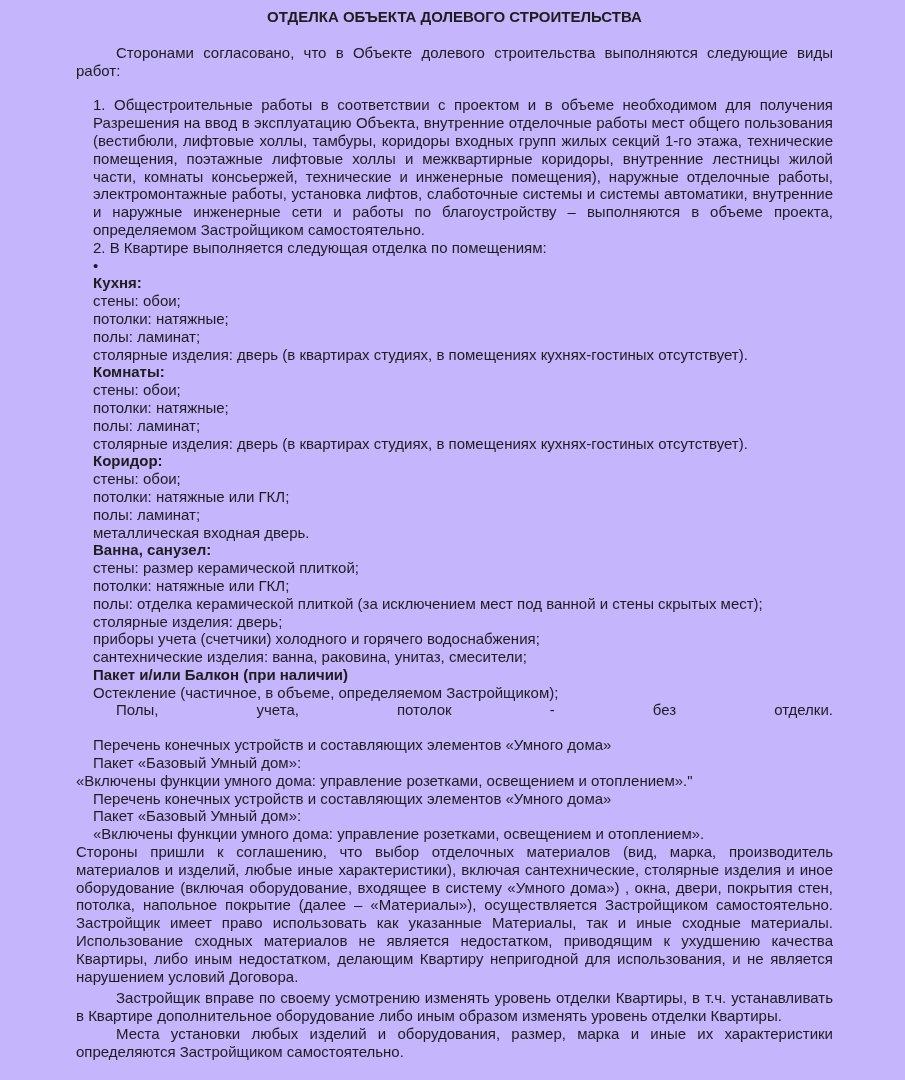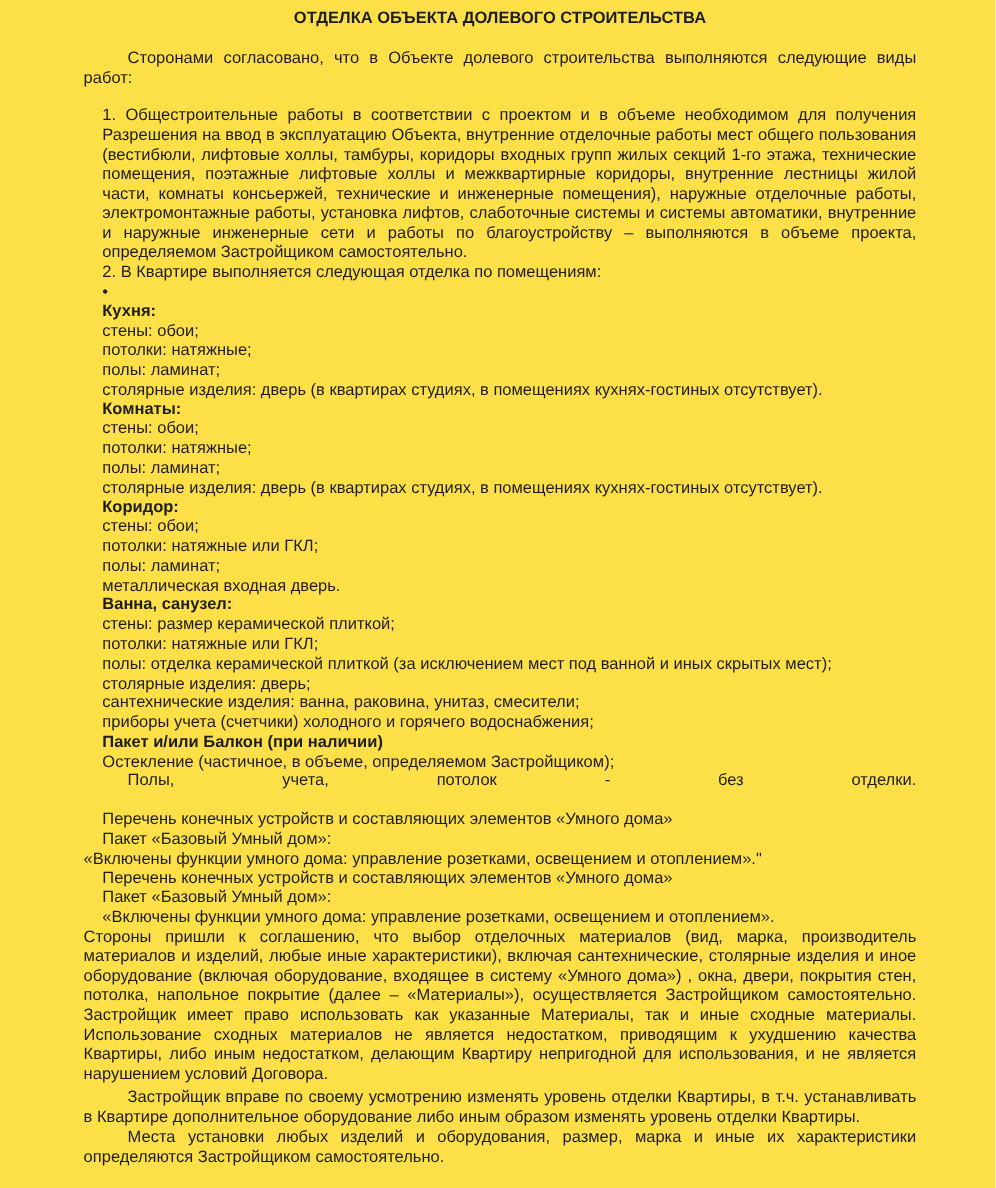--- a/index.html
+++ b/index.html
@@ -5,21 +5,21 @@
   html, body {
     margin: 0;
     padding: 0;
     background: #ffffff;
   }
   .page {
     box-sizing: border-box;
     width: 905px;
     height: 1080px;
     padding: 8px 72px 0 76px;
-    background: #fde047;
+    background: #c4b5fd;
     color: #1d1d1d;
     font-family: "Liberation Sans", sans-serif;
     font-size: 15px;
     line-height: 17.8px;
     overflow: hidden;
   }
   p { margin: 0; }
   .title {
     text-align: center;
     font-weight: bold;
@@ -73,24 +73,24 @@
       <p>стены: обои;</p>
       <p>потолки: натяжные или ГКЛ;</p>
       <p>полы: ламинат;</p>
       <p>металлическая входная дверь.</p>
     </div>
 
     <div>
       <p class="room-name">Ванна, санузел:</p>
       <p>стены: размер керамической плиткой;</p>
       <p>потолки: натяжные или ГКЛ;</p>
-      <p>полы: отделка керамической плиткой (за исключением мест под ванной и иных скрытых мест);</p>
+      <p>полы: отделка керамической плиткой (за исключением мест под ванной и стены скрытых мест);</p>
       <p>столярные изделия: дверь;</p>
+      <p>приборы учета (счетчики) холодного и горячего водоснабжения;</p>
       <p>сантехнические изделия: ванна, раковина, унитаз, смесители;</p>
-      <p>приборы учета (счетчики) холодного и горячего водоснабжения;</p>
     </div>
 
     <div>
       <p class="room-name">Пакет и/или Балкон (при наличии)</p>
       <p>Остекление (частичное, в объеме, определяемом Застройщиком);</p>
     </div>
   </div>
 
   <div class="spread">
     <span>Полы,</span>

